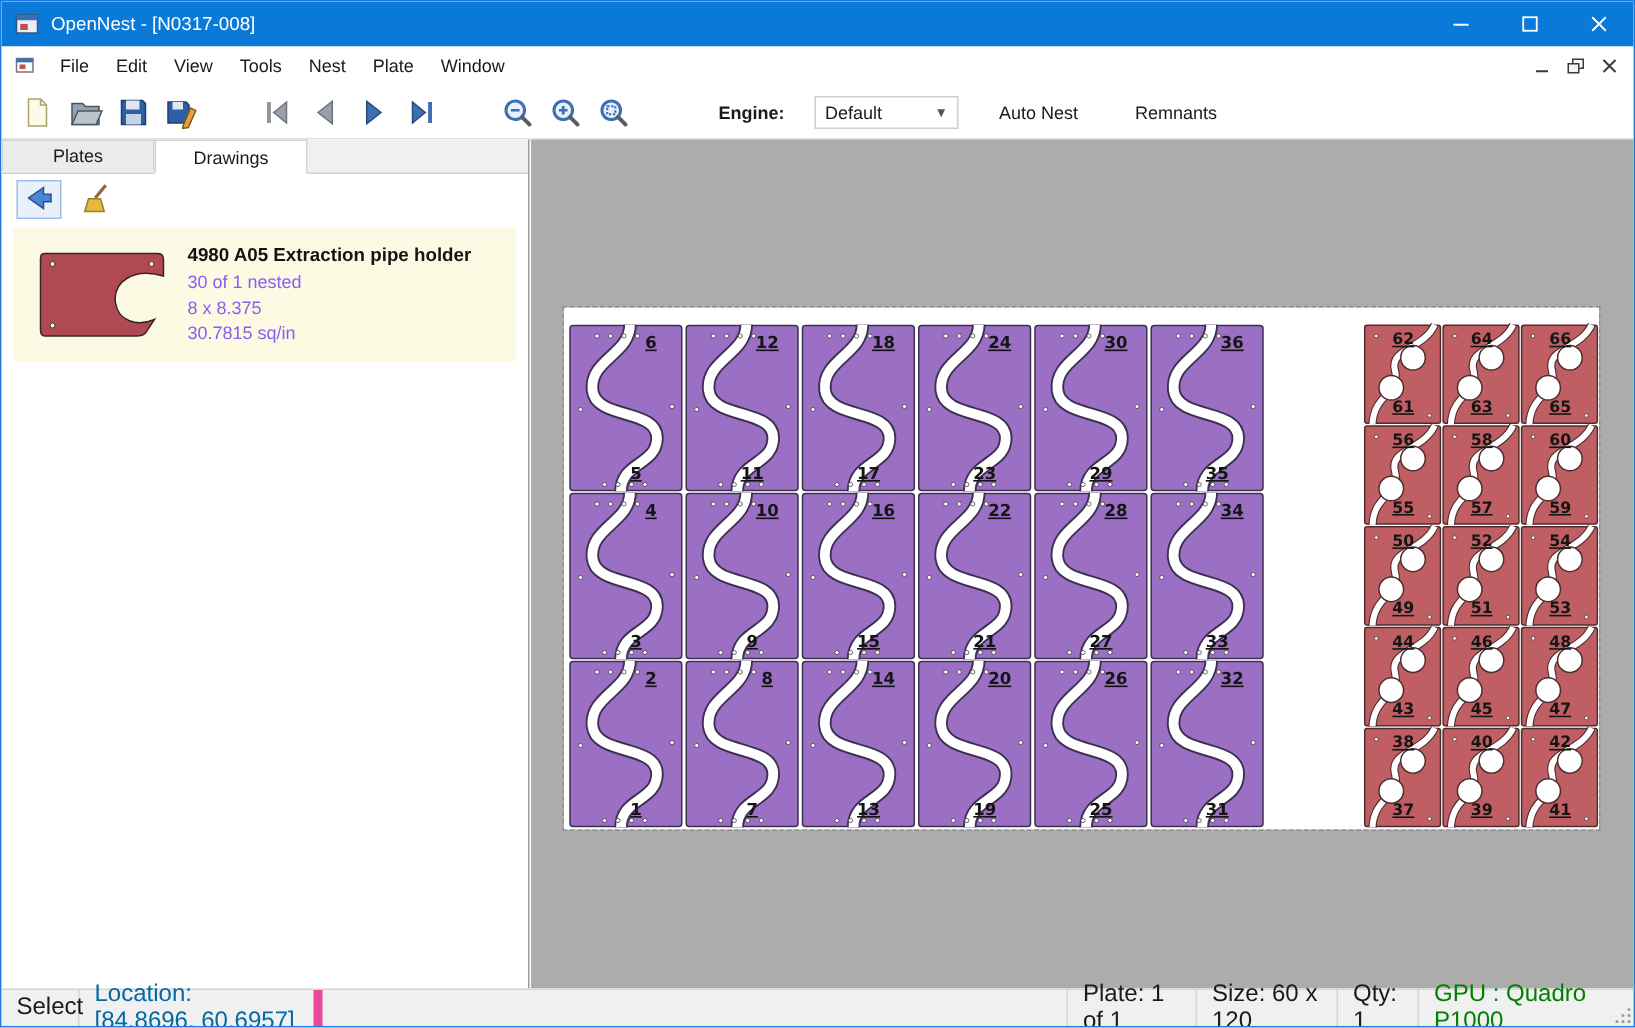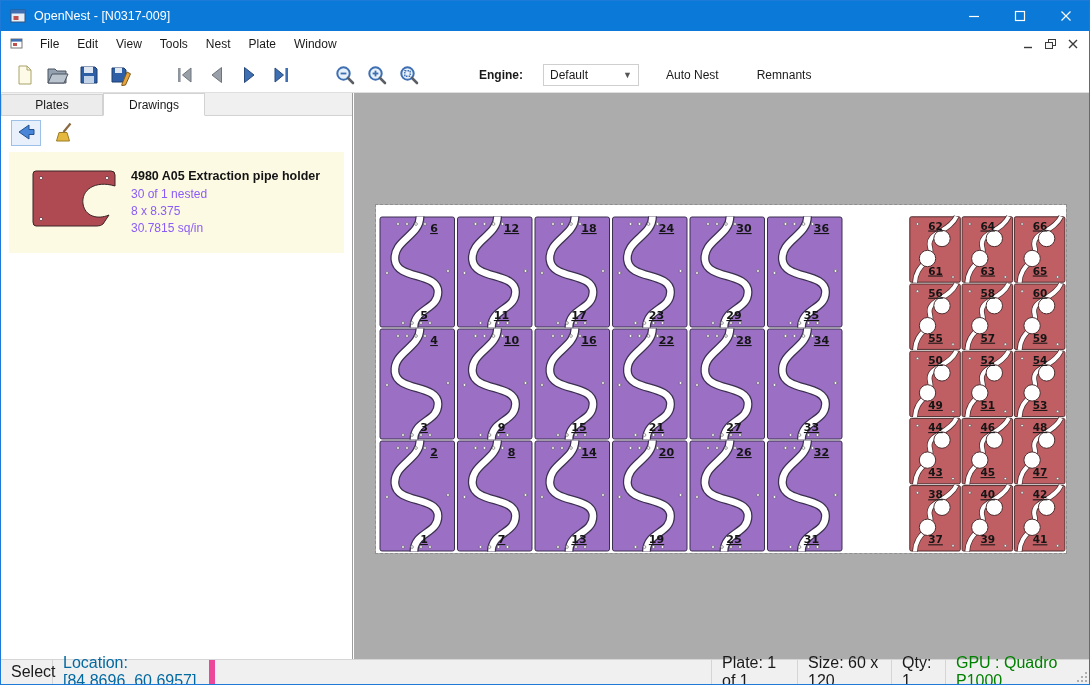--- a/index.html
+++ b/index.html
@@ -27,28 +27,28 @@
   .grp-files { margin-left:8px; display:flex; }
   .grp-nav { margin-left:20px; display:flex; }
   .grp-zoom { margin-left:20px; display:flex; }
   .engine-label { margin-left:42px; font-weight:bold; }
   .engine-select { margin-left:8px; width:96px; height:22px; background:#fff; border:1px solid #cfcfcf; display:flex; align-items:center; padding:0 6px; }
   .engine-select .chev { margin-left:auto; font-size:9px; color:#555; }
   .tb-text-btn { padding:0 11px; height:26px; display:flex; align-items:center; margin-left:4px; }
 
   
   .leftpanel { position:absolute; top:92px; left:0; width:352px; bottom:25px; background:#fff; border-right:1px solid #9c9c9c; }
-  .tabstrip { height:23px; background:#f0f0f0; border-bottom:1px solid #d2d2d2; display:flex; align-items:center; }
+  .tabstrip { height:23px; background:#f0f0f0; border-bottom:1px solid #d2d2d2; display:flex; align-items:flex-start; }
   .tab { height:21px; width:102px; display:flex; align-items:center; justify-content:center; background:#ececec; border:1px solid #d2d2d2; border-bottom:none; }
   .tab.active { background:#fff; height:23px; margin-bottom:-1px; border-bottom:1px solid #fff; }
   .panel-toolbar { height:34px; display:flex; align-items:center; padding-left:10px; gap:10px; }
   .panel-btn { width:30px; height:26px; display:flex; align-items:center; justify-content:center; }
   .panel-btn.framed { border:1px solid #9cc0e8; background:#e8f1fb; }
   .drawing-list { padding:2px 8px; display:flex; flex-direction:column; gap:8px; }
-  .drawing-item { background:#fcfae3; display:flex; padding:16px; }
+  .drawing-item { background:#fcfae3; display:flex; padding:10px;align-items:center; }
   .thumb { width:96px; height:62px; flex:none; }
   .drawing-info { margin-left:10px; padding-top:1px; }
   .drawing-title { font-weight:bold; font-size:12.5px; color:#141414; margin-bottom:3px; }
   .drawing-meta { color:#8b5cf6; font-size:12px; line-height:17px; }
 
   
   .mainarea { position:absolute; top:92px; left:353px; right:0; bottom:25px; background:#acacac; }
   .plate { position:absolute; left:22px; top:112px; width:690px; height:348px; background:#fff; outline:1px dashed #8f8f8f; }
   .part-num { font-family:"DejaVu Sans",sans-serif; font-size:11px; font-weight:bold; fill:#151515; text-decoration:underline; }
   .part-num.small { font-size:10.5px; }
@@ -71,21 +71,21 @@
 <div class="window">
 
   <div class="titlebar">
     <span class="app-icon">
       <svg width="16" height="16">
           <rect x="1" y="2" width="14" height="12" fill="#e8eef6" stroke="#34547e"></rect>
           <rect x="1" y="2" width="14" height="3.5" fill="#3e6fb2"></rect>
           <rect x="3.5" y="8" width="5" height="4" fill="#c0504d"></rect>
         </svg>
     </span>
-    <span class="title-text">OpenNest - [N0317-009]</span>
+    <span class="title-text">OpenNest - [N0317-008]</span>
     <div class="win-controls">
       <div class="win-btn">
         <svg width="12" height="12">
             <line x1="1" y1="6.5" x2="11" y2="6.5" stroke="#fff" stroke-width="1.2"></line>
           </svg>
       </div>
       <div class="win-btn">
         <svg width="12" height="12">
             <rect x="1.5" y="1.5" width="9" height="9" fill="none" stroke="#fff" stroke-width="1.2"></rect>
           </svg>

